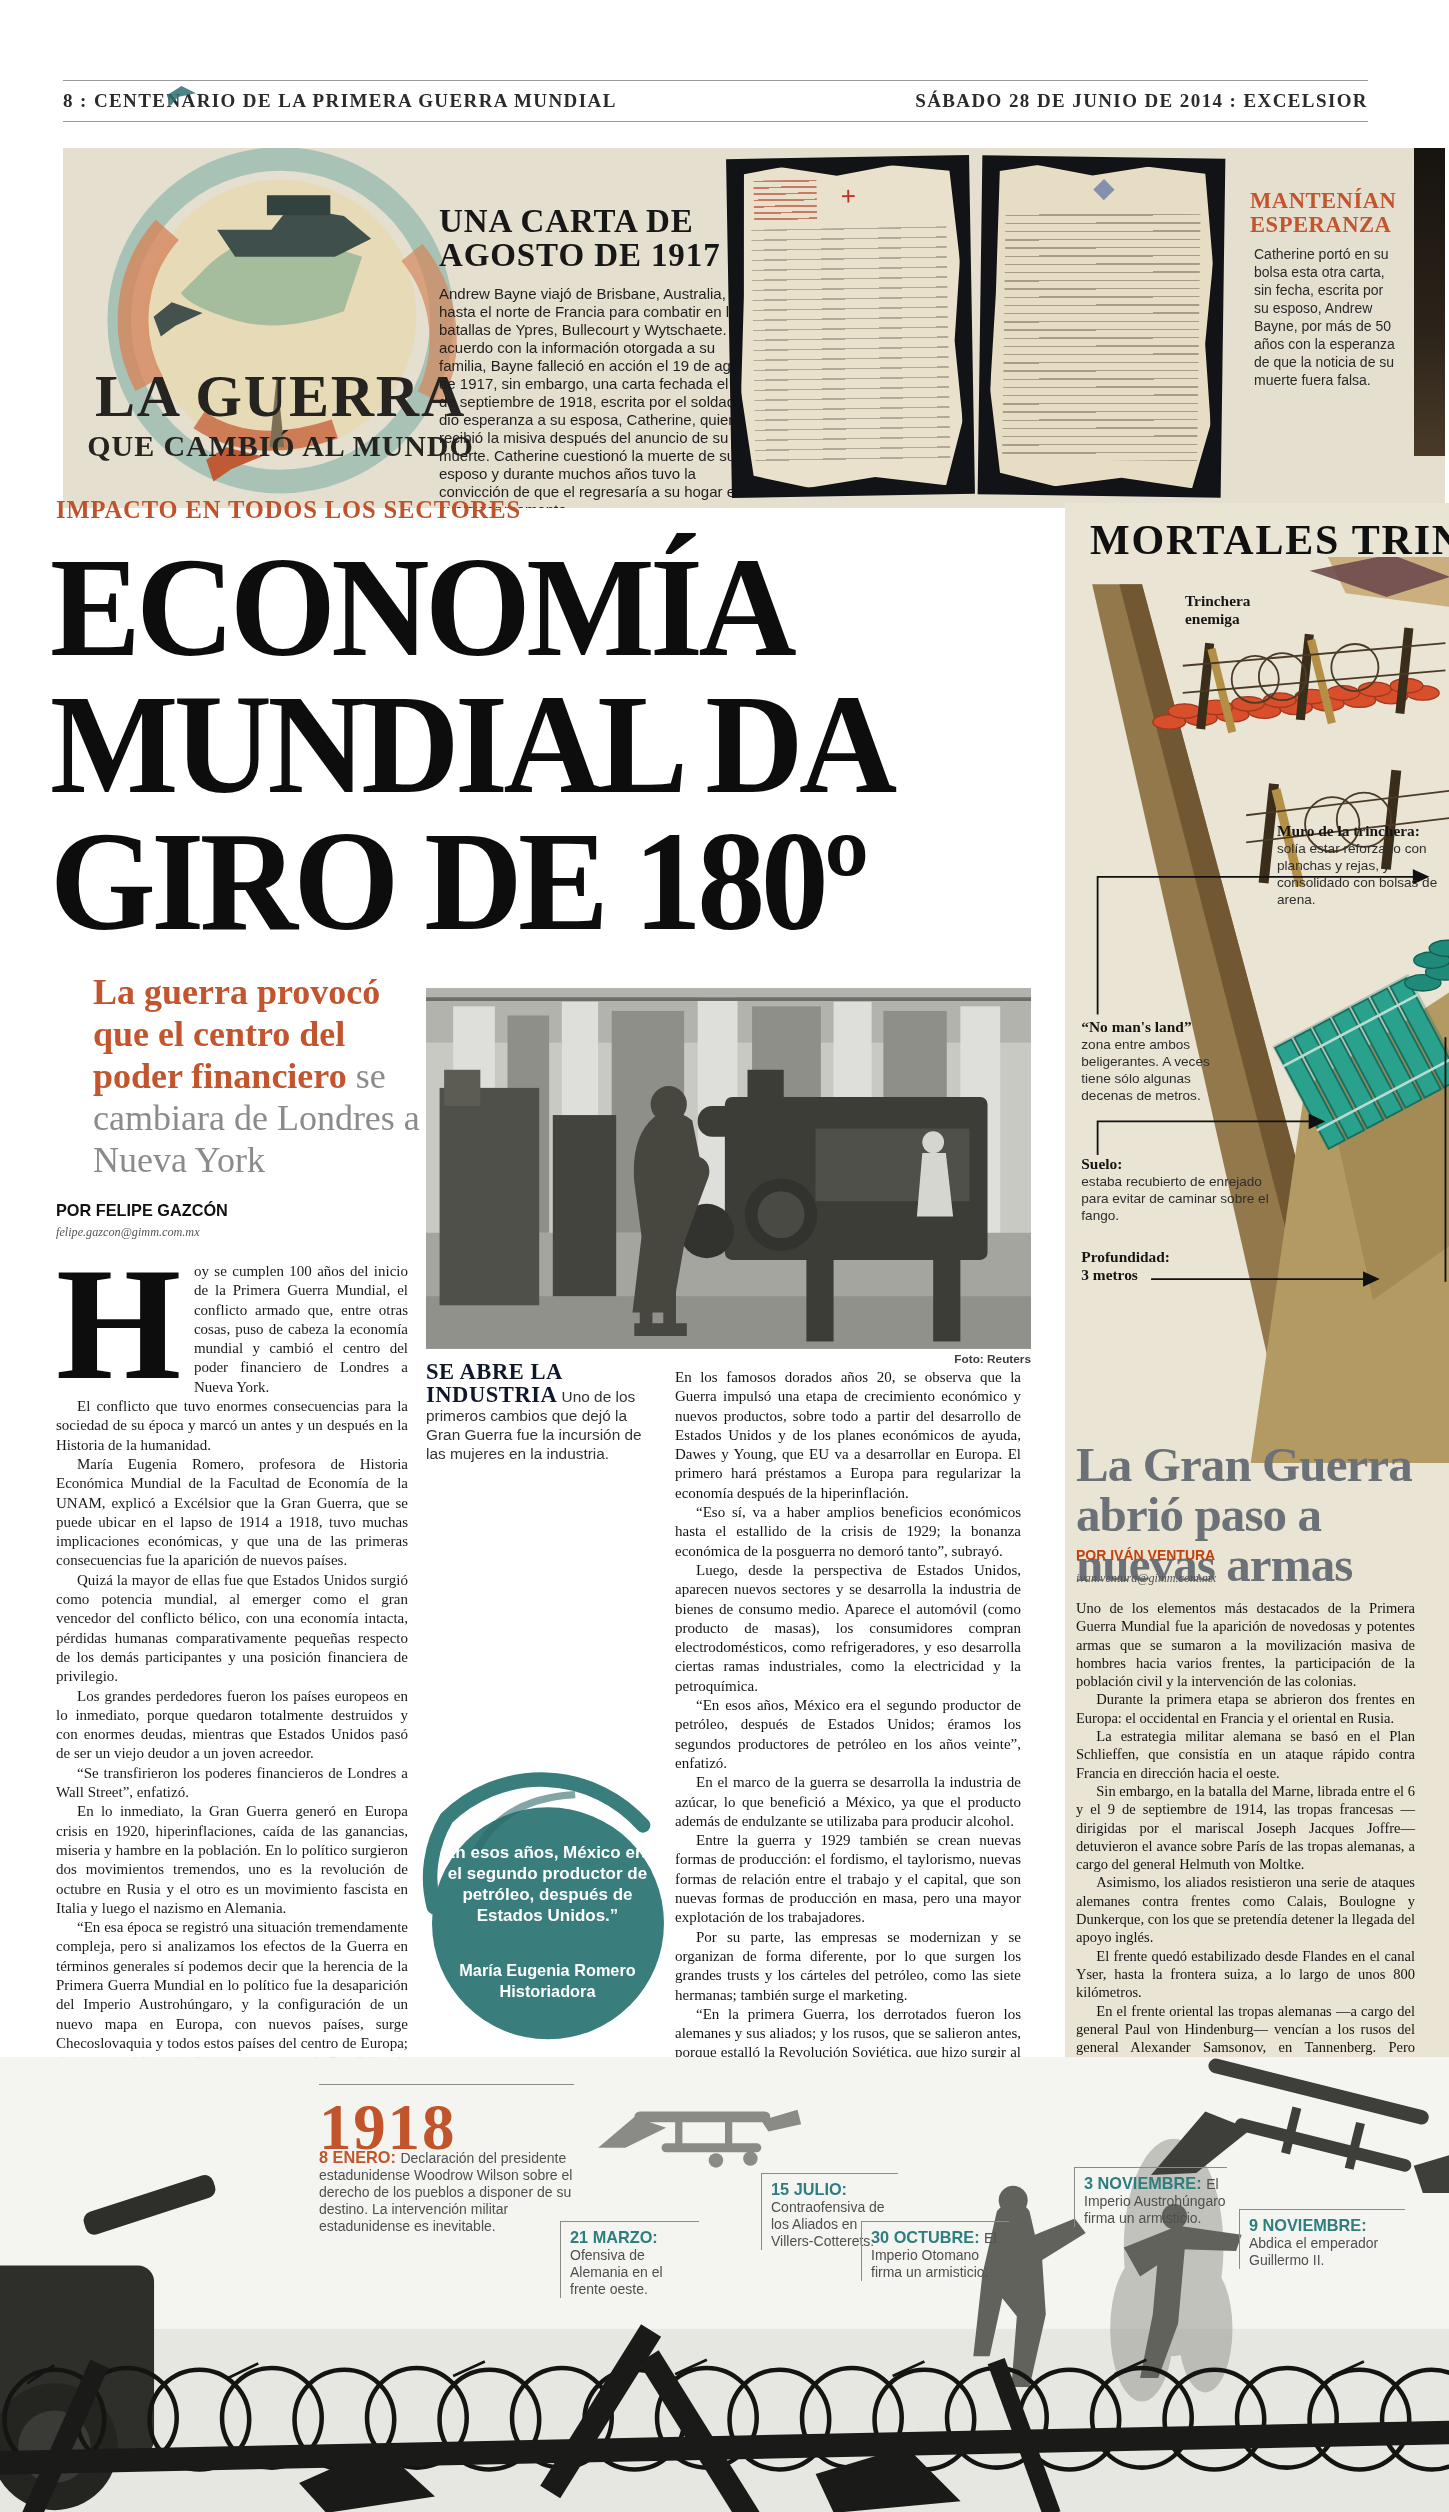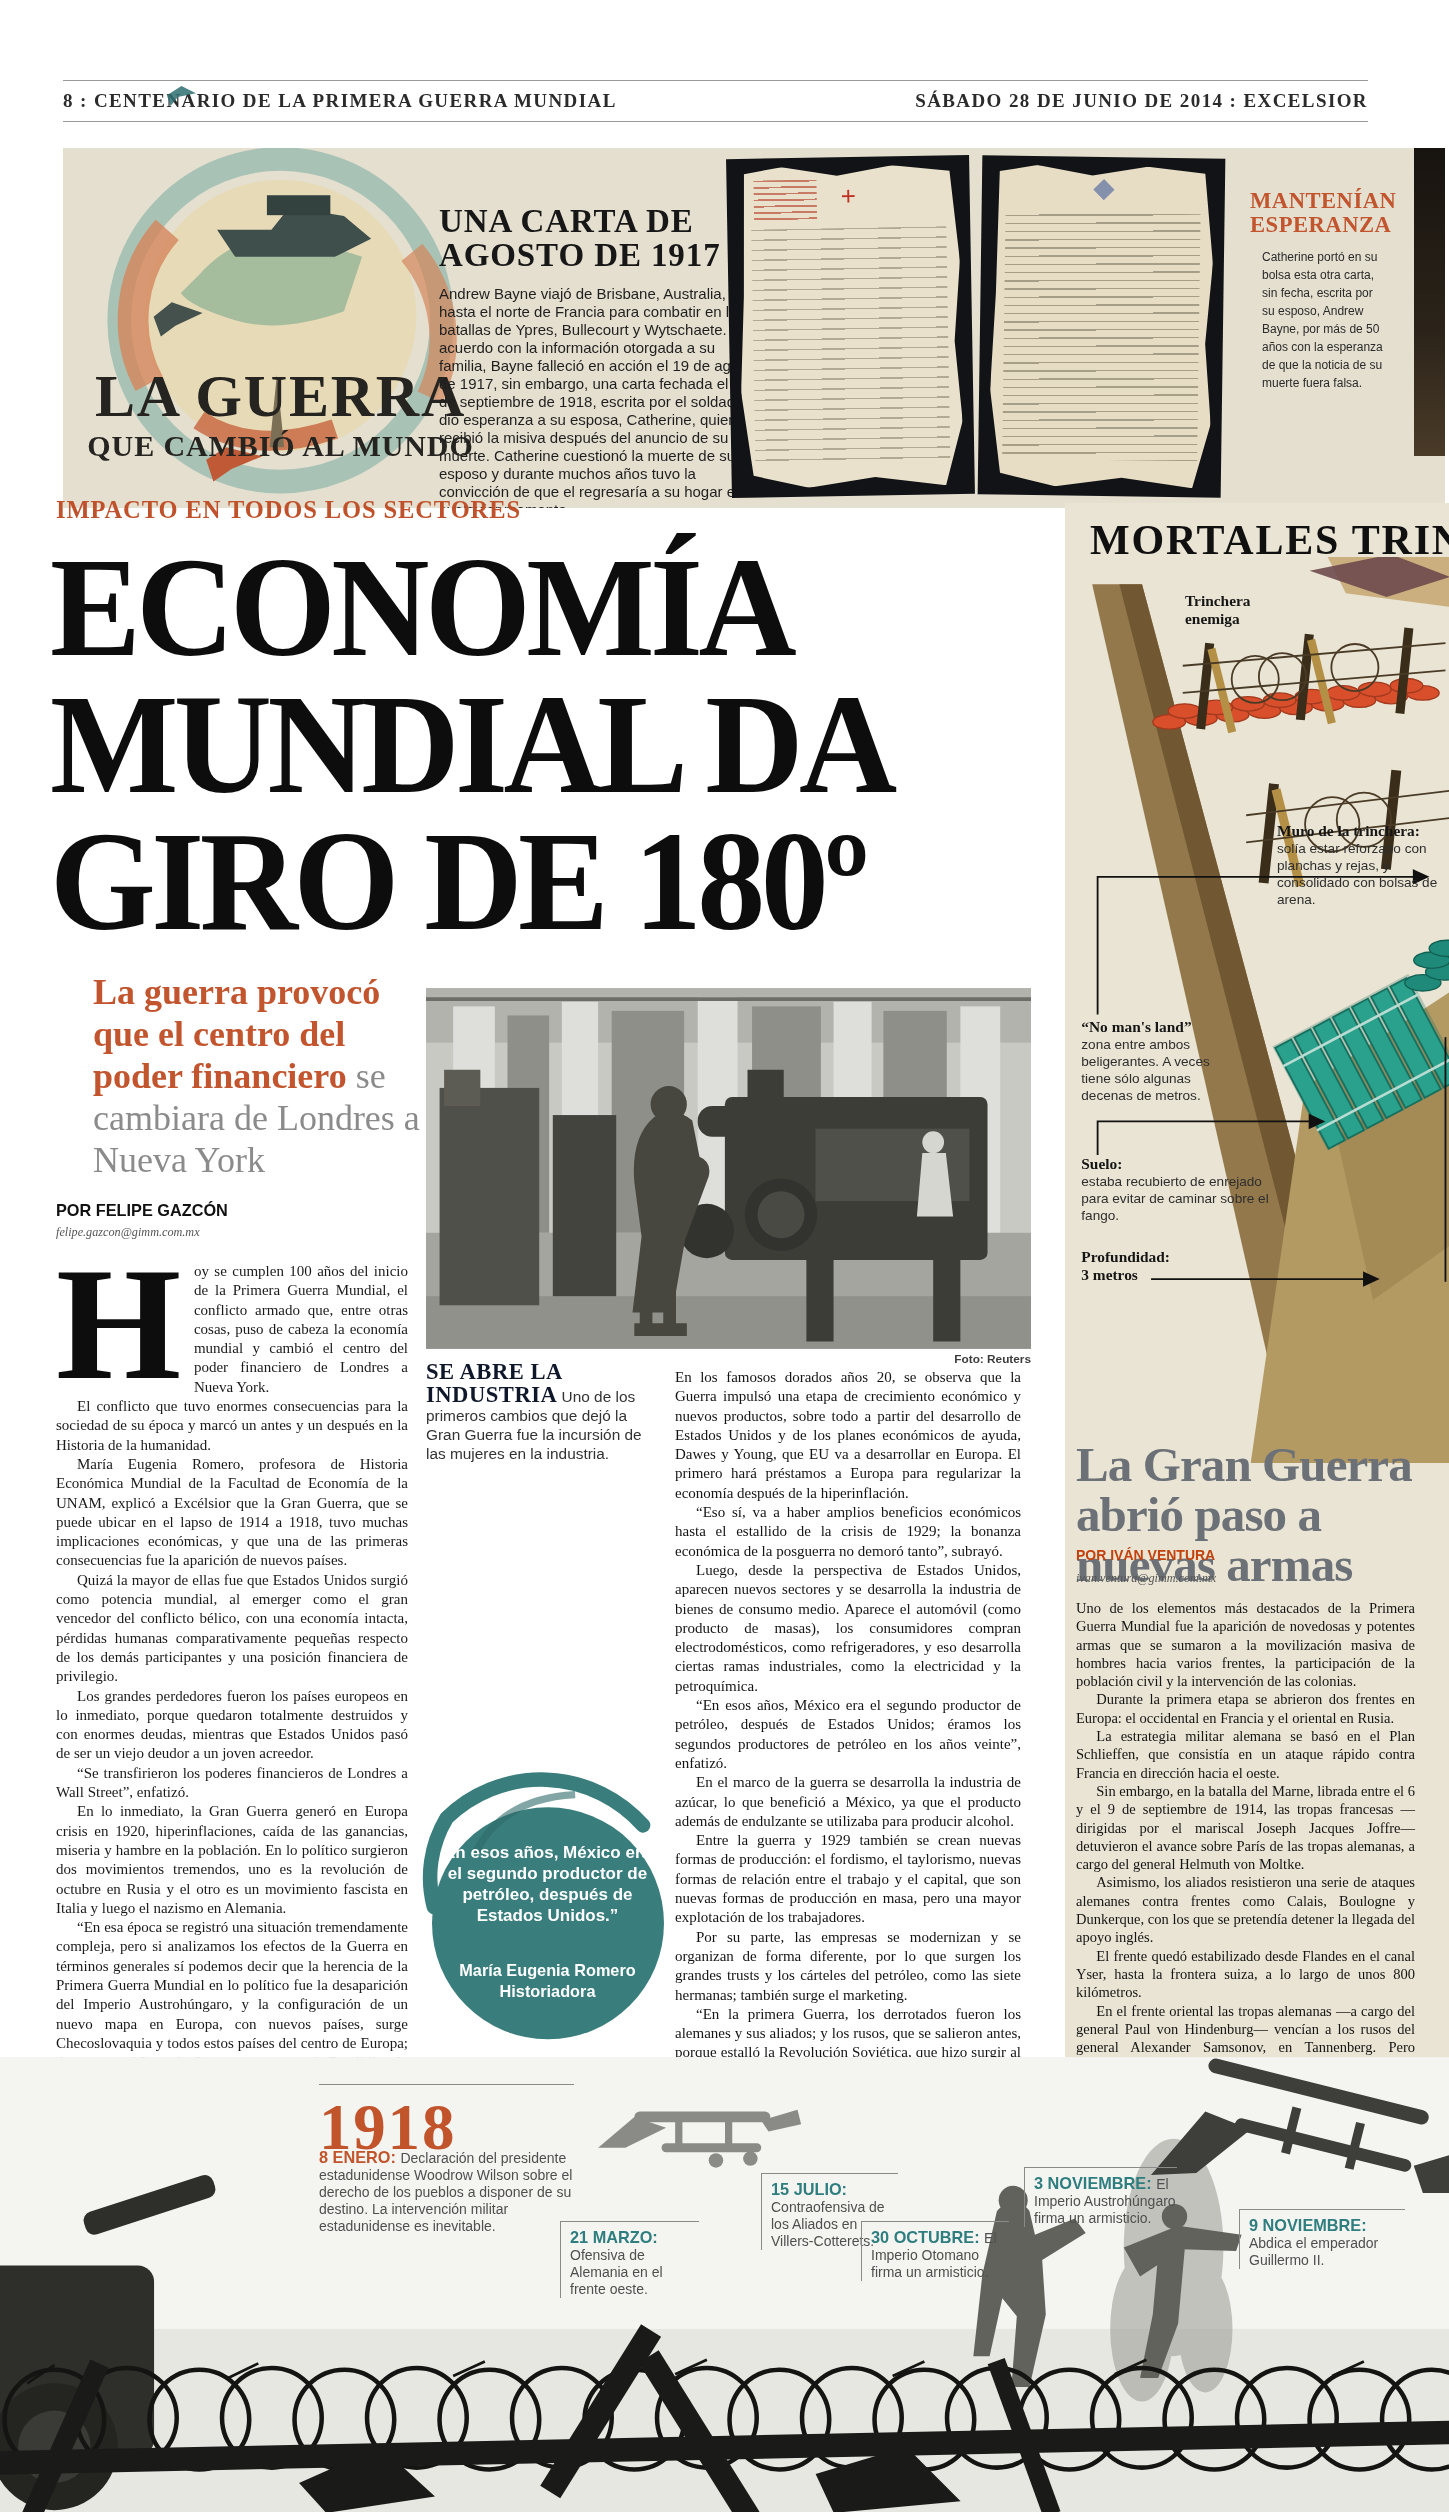--- a/index.html
+++ b/index.html
@@ -25,21 +25,21 @@
   .paper{position:absolute;left:11px;top:9px;right:11px;bottom:9px;background:#e9e1cb;}
   .paper.torn{clip-path:polygon(3% 2%,20% 0,45% 3%,70% 0,96% 2%,100% 30%,97% 55%,100% 80%,92% 100%,60% 97%,30% 100%,5% 96%,0 70%,2% 40%);}
   .paper .lines{position:absolute;left:12.7px;right:12.7px;top:62px;bottom:27px;opacity:.45;
     background:repeating-linear-gradient(#6d6453 0,#6d6453 1.4px,transparent 1.4px,transparent 10px);}
   .redcross{position:absolute;left:50%;top:14.5px;transform:translateX(-50%);color:#bf3327;font-size:27px;font-weight:bold;}
   .redhead{position:absolute;left:16.3px;top:12.7px;width:63px;height:40px;opacity:.8;
     background:repeating-linear-gradient(#c0604a 0,#c0604a 1.8px,transparent 1.8px,transparent 6.3px);}
   .crest{position:absolute;left:50%;top:16.3px;transform:translateX(-50%) rotate(45deg);width:14.5px;height:14.5px;background:#6d7da8;opacity:.8;}
   .hope{position:absolute;left:1187px;top:41px;width:149px;}
   .hope h3{margin:0 0 9px 0;font-size:22.6px;line-height:23.6px;letter-spacing:0.5px;color:#c2552e;}
-  .hope p{margin:12px;font-family:"Liberation Sans",sans-serif;font-size:12px;line-height:18px;color:#2a2a2a;}
+  .hope p{margin:4px;font-family:"Liberation Sans",sans-serif;font-size:14px;line-height:18px;color:#2a2a2a;}
   .sliver{position:absolute;right:0;top:0;width:31px;height:308px;background:linear-gradient(#17130f,#2c241a 60%,#4a3b28);}
   
   .kicker{position:absolute;left:56px;top:496px;font-weight:bold;font-size:24.5px;letter-spacing:0.9px;color:#c0522b;}
   .headline{position:absolute;left:50px;top:536px;width:997px;}
   .headline div{font-weight:bold;font-size:136px;line-height:137px;letter-spacing:-4.5px;color:#0d0d0d;transform:scaleY(1.04);transform-origin:left top;}
   
   .deck{position:absolute;left:56px;top:971px;width:337px;font-size:36px;line-height:42px;margin-left:37px;}
   .deck .strong{font-weight:bold;color:#c2552e;}
   .deck .rest{color:#8b8b8b;}
   .byline{position:absolute;left:56px;top:1201px;font-family:"Liberation Sans",sans-serif;font-weight:bold;font-size:16.3px;color:#111;}
@@ -79,21 +79,21 @@
   .col.colR{left:1076px;top:1599px;width:339px;font-size:14.5px;line-height:18.3px;}
   
   .tl-year{position:absolute;left:319px;top:2084px;font-weight:bold;font-size:65px;letter-spacing:1.8px;color:#c2542c;border-top:1.8px solid #8a8a88;padding-top:5.4px;width:255px;}
   .tl-events .tl-event{position:absolute;font-family:"Liberation Sans",sans-serif;font-size:14px;line-height:17px;color:#4f4f4f;}
   .tl-date{font-weight:bold;font-size:16.3px;color:#2e7d7f;}
   .tl-event:nth-child(1) .tl-date{color:#c2542c;}
   .tl-event:nth-child(1){left:319px;top:2149px;width:261px;}
   .tl-event:nth-child(2){left:560px;top:2221px;width:129px;border-left:1.8px solid #8a8a88;border-top:1.8px solid #8a8a88;padding:7.2px 0 0 9px;}
   .tl-event:nth-child(3){left:761px;top:2173px;width:127px;border-left:1.8px solid #8a8a88;border-top:1.8px solid #8a8a88;padding:7.2px 0 0 9px;}
   .tl-event:nth-child(4){left:861px;top:2221px;width:138px;border-left:1.8px solid #8a8a88;border-top:1.8px solid #8a8a88;padding:7.2px 0 0 9px;}
-  .tl-event:nth-child(5){left:1024px;top:2167px;width:143px;border-left:1.8px solid #8a8a88;border-top:1.8px solid #8a8a88;padding:7.2px 0 0 9px;}
+  .tl-event:nth-child(5){left:1074px;top:2167px;width:143px;border-left:1.8px solid #8a8a88;border-top:1.8px solid #8a8a88;padding:7.2px 0 0 9px;}
   .tl-event:nth-child(6){left:1239px;top:2209px;width:156px;border-left:1.8px solid #8a8a88;border-top:1.8px solid #8a8a88;padding:7.2px 0 0 9px;}
   svg{display:block;}
 </style>
 </head>
 <body>
 
 <div class="page">
 
   <div class="masthead">
     <span>8 : CENTENARIO DE LA PRIMERA GUERRA MUNDIAL</span>

